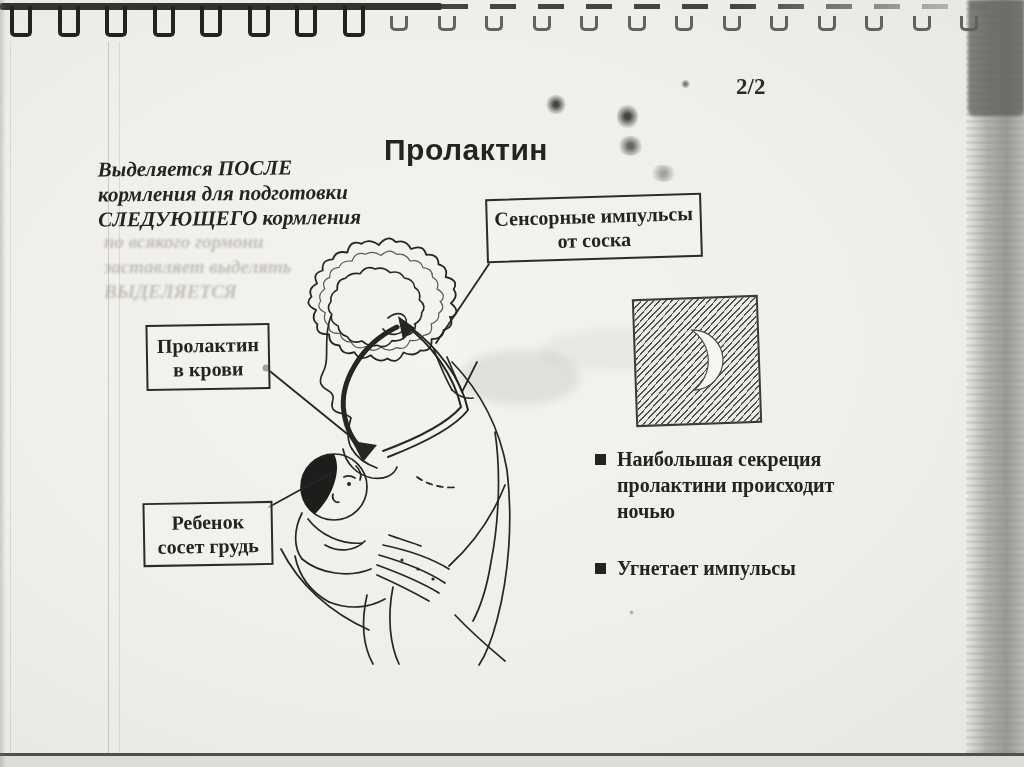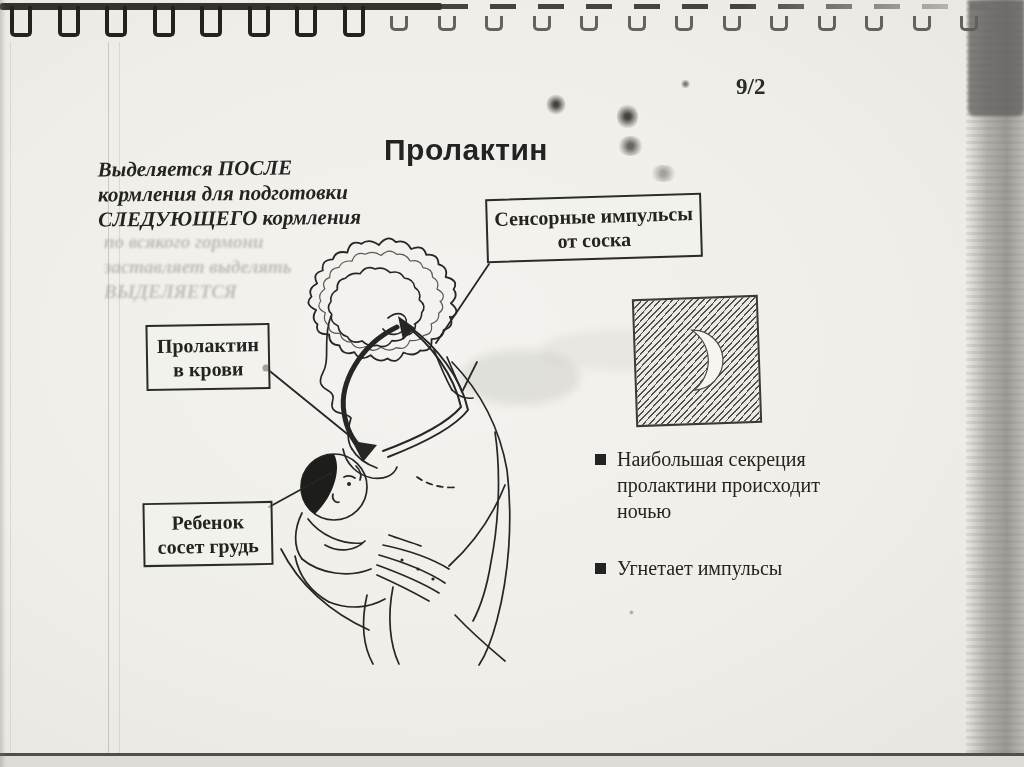--- a/index.html
+++ b/index.html
@@ -48,21 +48,21 @@
   .co-baby{left:143px;top:502px;width:126px;height:60px;transform:rotate(-1deg);}
   
   .moon-box{position:absolute;left:634px;top:297px;width:122px;height:124px;
      border:2px solid #3a3a37;transform:rotate(-2deg);
      background:repeating-linear-gradient(135deg,#504f4b 0 1.3px,#eceae5 1.3px 4.5px);}
   .moon-box svg{position:absolute;left:0;top:0;}
   
   .bullets{position:absolute;left:595px;top:446px;width:252px;}
   .bullet-item{display:flex;margin-bottom:31px;}
   .bullet-sq{flex:0 0 11px;width:11px;height:11px;background:#232321;margin:8px 11px 0 0;}
-  .bullet-text{font-size:20px;font-weight:normal;line-height:26px;color:#232321;}
+  .bullet-text{font-size:20px;font-weight:bold;line-height:26px;color:#232321;}
   
   #figure{position:absolute;left:0;top:0;pointer-events:none;}
   #figure path, #figure line, #figure circle{vector-effect:non-scaling-stroke;}
 </style>
 </head>
 <body>
 
 <div id="stage">
   <div class="page"></div>
 
@@ -97,21 +97,21 @@
   <div class="fold" style="left:10px;background:rgba(110,105,95,.15);"></div>
   <div class="shade" style="left:460px;top:350px;width:120px;height:55px;"></div>
   <div class="shade" style="left:540px;top:330px;width:160px;height:40px;opacity:.6;"></div>
   <div class="smudge" style="left:546px;top:94px;width:20px;height:21px;"></div>
   <div class="smudge" style="left:617px;top:103px;width:21px;height:27px;"></div>
   <div class="smudge" style="left:617px;top:136px;width:27px;height:20px;opacity:.8;"></div>
   <div class="smudge" style="left:649px;top:165px;width:29px;height:17px;opacity:.45;"></div>
   <div class="smudge" style="left:681px;top:79px;width:9px;height:10px;opacity:.7;"></div>
   <div class="smudge" style="left:629px;top:610px;width:5px;height:5px;opacity:.5;"></div>
 
-  <div class="pagenum">9/2</div>
+  <div class="pagenum">2/2</div>
   <div class="title">Пролактин</div>
 
   <div class="note">
     <div>Выделяется ПОСЛЕ</div>
     <div>кормления для подготовки</div>
     <div>СЛЕДУЮЩЕГО кормления</div>
   </div>
 
   <div class="ghost">
     <div>по всякого гормони</div>

